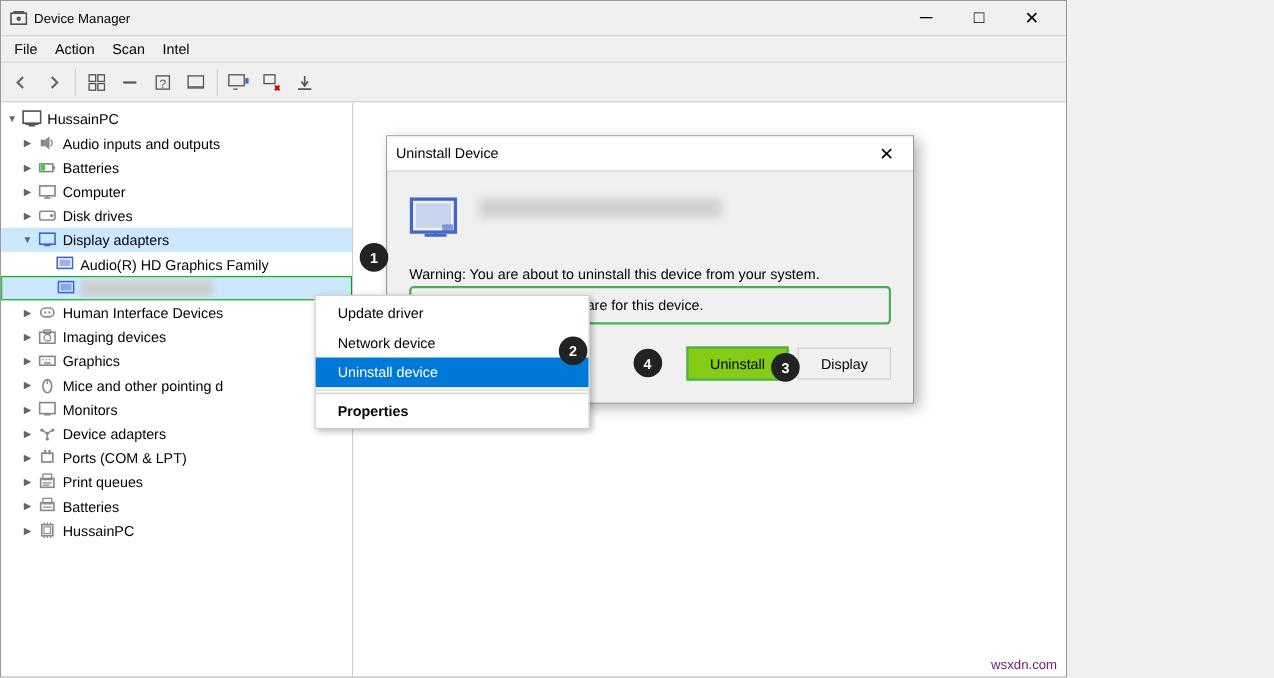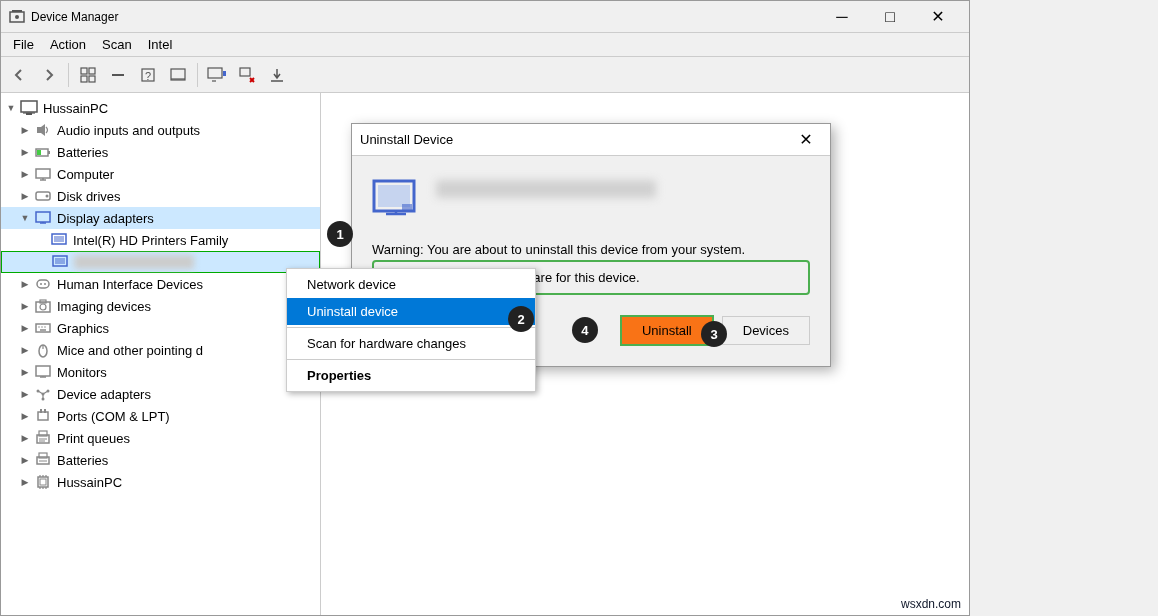--- a/index.html
+++ b/index.html
@@ -307,32 +307,32 @@
       align-items: center;
     }
     .dialog-btn {
       padding: 6px 20px;
       font-size: 13px;
       cursor: pointer;
       border: 1px solid #ccc;
       background: #f0f0f0;
     }
     .dialog-btn.primary {
-      background: #f97316;
+      background: #84cc16;
       border: 2px solid #4caf50;
       font-weight: normal;
     }
 
     
     .watermark {
       position: absolute;
       bottom: 4px;
       right: 8px;
       font-size: 12px;
-      color: #0f172a;
+      color: #701a75;
       z-index: 300;
     }
 
     
     .tree-panel::-webkit-scrollbar { width: 8px; }
     .tree-panel::-webkit-scrollbar-track { background: #f0f0f0; }
     .tree-panel::-webkit-scrollbar-thumb { background: #ccc; border-radius: 4px; }
   </style>
 </head>
 <body>
@@ -498,21 +498,21 @@
       </div>
 
       <div class="tree-item tree-item-indent2">
         <span class="tree-expand" style="width:16px;"></span>
         <span class="tree-icon">
           <svg width="16" height="16" viewBox="0 0 16 16">
             <rect x="1" y="2" width="14" height="10" fill="none" stroke="#4466cc" stroke-width="1.5"></rect>
             <rect x="3" y="4" width="10" height="6" fill="#4466cc" opacity="0.5"></rect>
           </svg>
         </span>
-        <span class="tree-label">Intel(R) HD Printers Family</span>
+        <span class="tree-label">Audio(R) HD Graphics Family</span>
       </div>
 
       <div class="tree-item tree-item-indent2" style="background:#cce8ff; border: 1.5px solid #00aa00;">
         <span class="tree-expand" style="width:16px;"></span>
         <span class="tree-icon">
           <svg width="16" height="16" viewBox="0 0 16 16">
             <rect x="1" y="2" width="14" height="10" fill="none" stroke="#4466cc" stroke-width="1.5"></rect>
             <rect x="3" y="4" width="10" height="6" fill="#4466cc" opacity="0.5"></rect>
           </svg>
         </span>
@@ -646,24 +646,24 @@
             <line x1="8" y1="13" x2="8" y2="15" stroke="#888" stroke-width="1.2"></line>
             <line x1="11" y1="13" x2="11" y2="15" stroke="#888" stroke-width="1.2"></line>
           </svg>
         </span>
         <span class="tree-label">HussainPC</span>
       </div>
 
     </div>
 
     <div class="context-menu">
+      <div class="ctx-item">Update driver</div>
       <div class="ctx-item">Network device</div>
       <div class="ctx-item active">Uninstall device</div>
       <div class="ctx-separator"></div>
-      <div class="ctx-item">Scan for hardware changes</div>
       <div class="ctx-separator"></div>
       <div class="ctx-item bold">Properties</div>
     </div>
 
     <div class="num-badge" style="left:326px; top:128px;">1</div>
     <div class="num-badge" style="left:507px; top:213px;">2</div>
 
     <div class="right-panel">
 
       <div class="dialog-overlay">
@@ -689,21 +689,21 @@
             </div>
             <div class="dialog-warning">Warning: You are about to uninstall this device from your system.</div>
             <div class="dialog-checkbox-row">
               <div class="dialog-checkbox"></div>
               <label class="dialog-checkbox-label">Delete the driver software for this device.</label>
             </div>
             <div class="dialog-buttons">
 
               <div class="num-badge" style="position:relative; left:-10px; top:0; margin-right:4px;">4</div>
               <button class="dialog-btn primary">Uninstall</button>
-              <button class="dialog-btn">Devices</button>
+              <button class="dialog-btn">Display</button>
             </div>
           </div>
         </div>
 
         <div class="num-badge" style="position:absolute; left:380px; top:228px;">3</div>
       </div>
     </div>
 
   </div>
 

